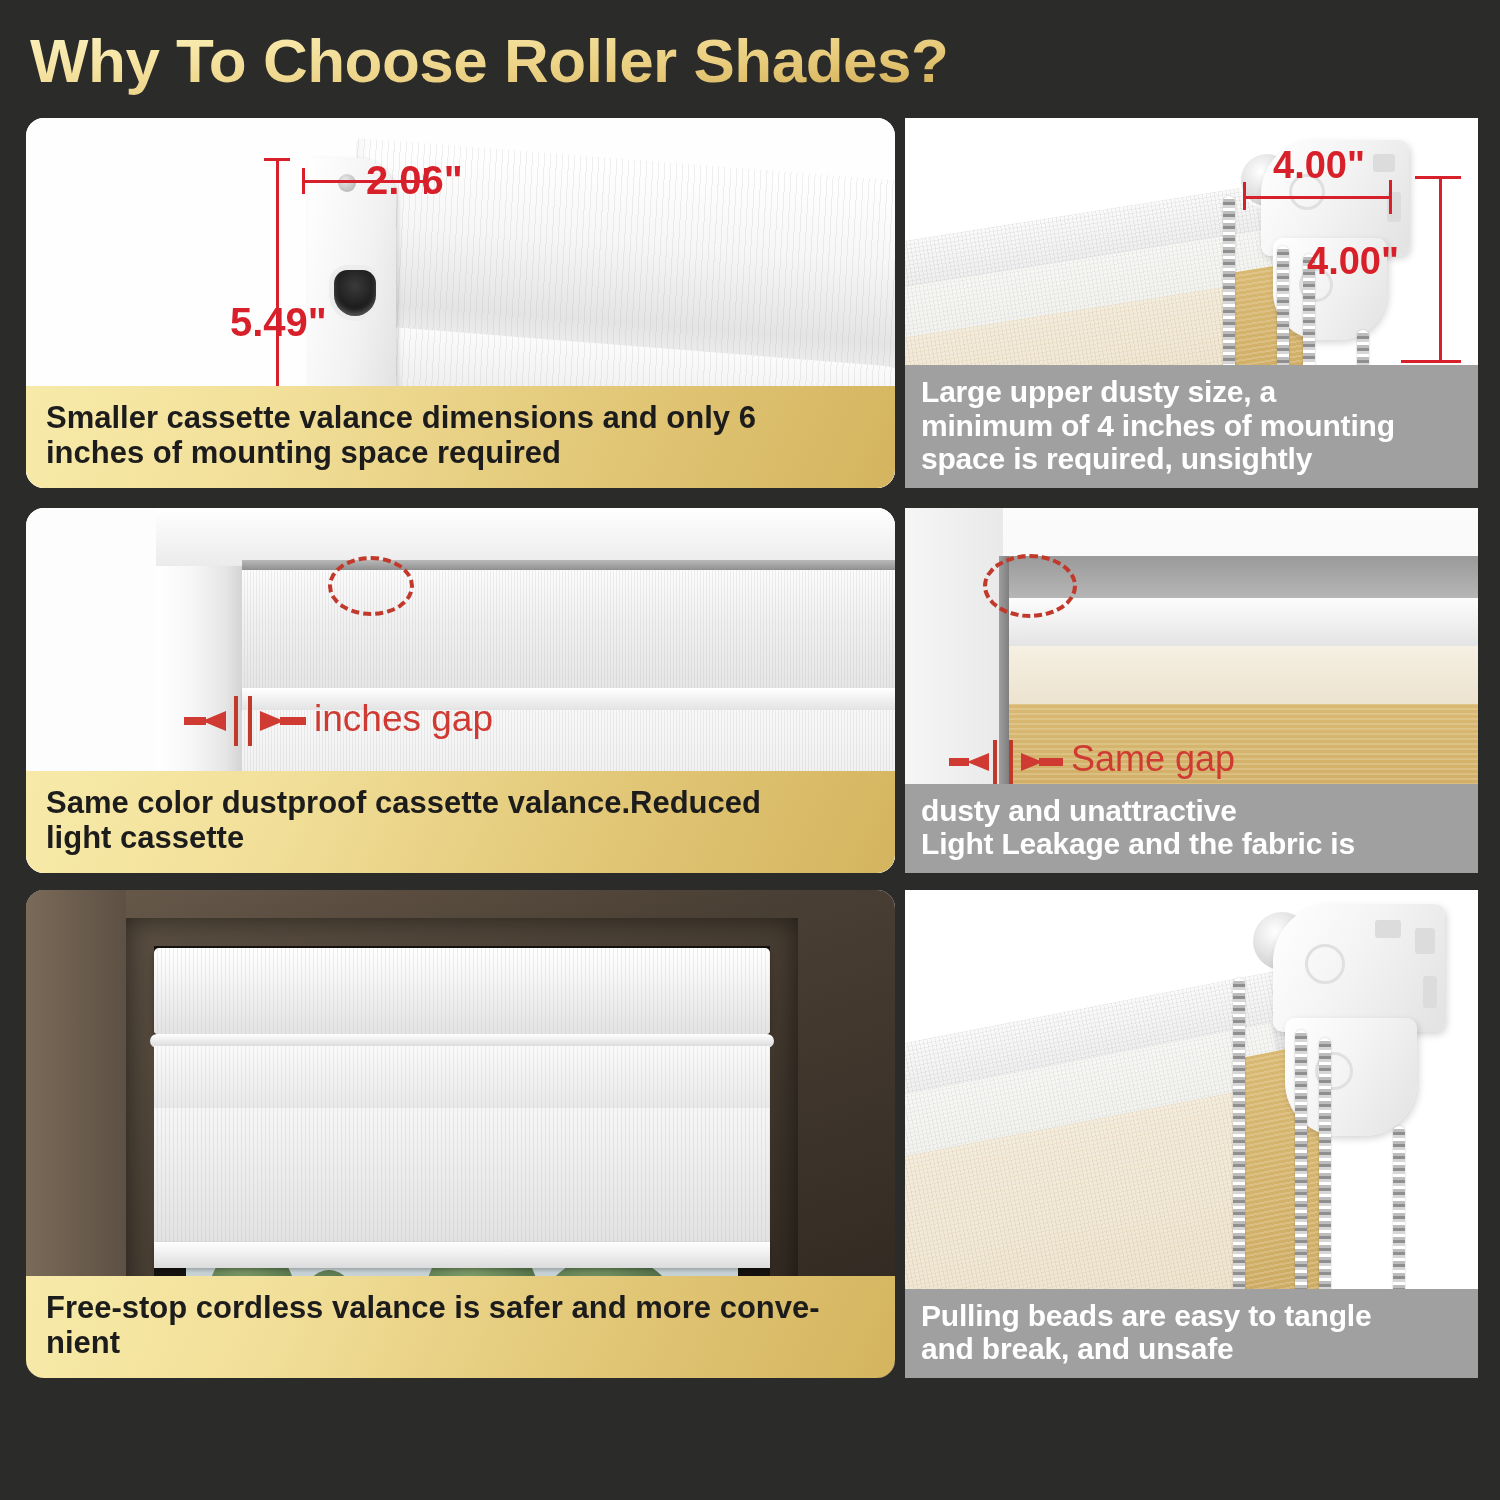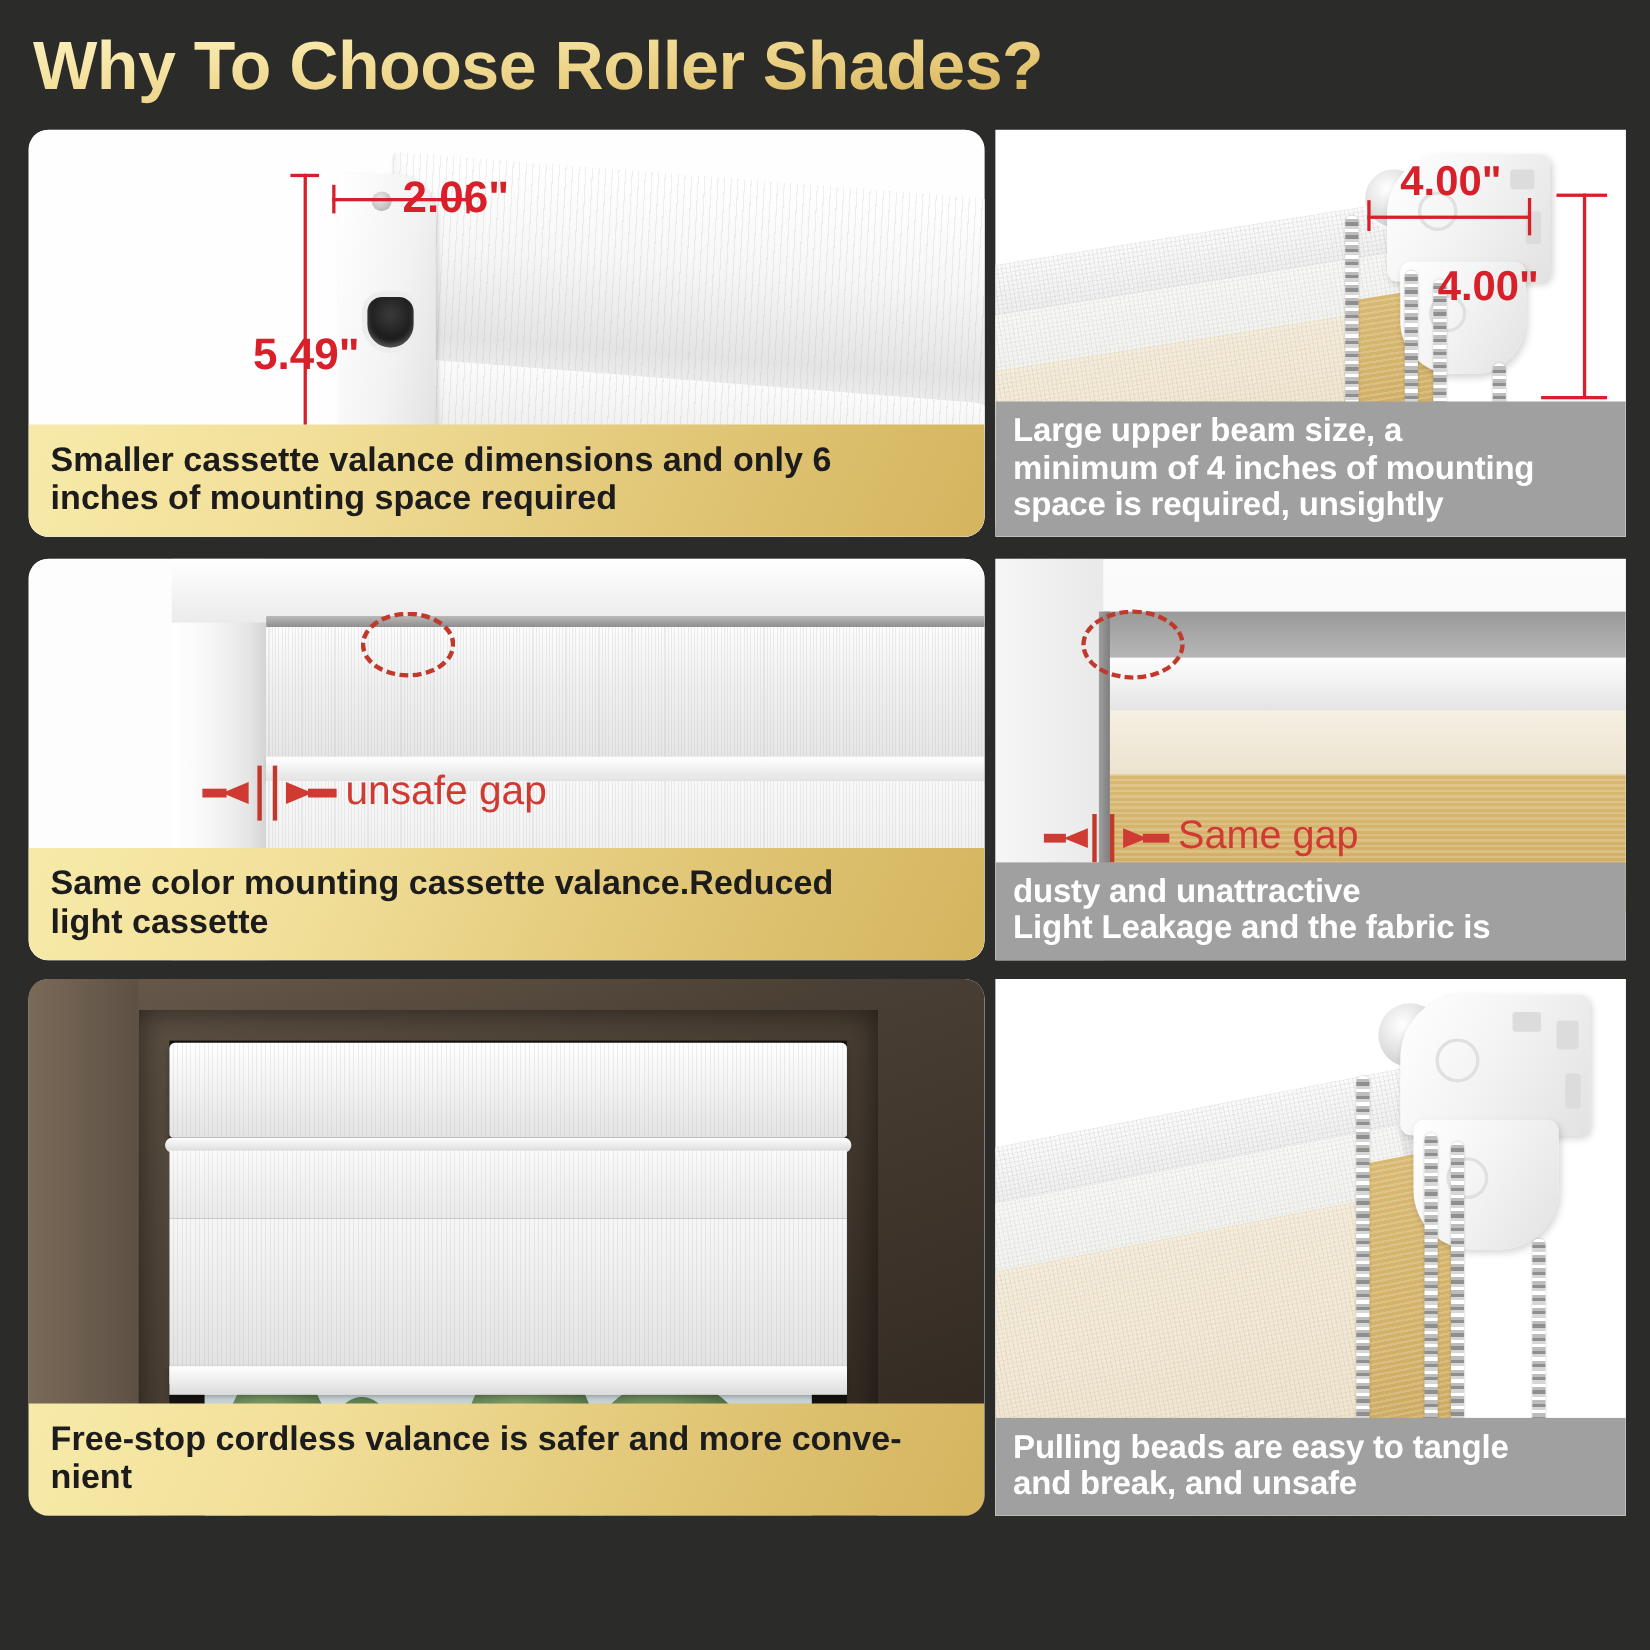--- a/index.html
+++ b/index.html
@@ -348,21 +348,21 @@
         <div class="rline v" style="left:484px;top:62px;height:34px;"></div>
         <div class="rline v" style="left:534px;top:58px;height:186px;"></div>
         <div class="rline h" style="left:510px;top:58px;width:46px;"></div>
         <div class="rline h" style="left:496px;top:242px;width:60px;"></div>
 
         <div class="dim" style="left:368px;top:26px;font-size:38px;">4.00"</div>
         <div class="dim" style="left:402px;top:122px;font-size:38px;">4.00"</div>
       </div>
 
       <div class="cap grey">
-        <span class="ln">Large upper beam size, a</span>
+        <span class="ln">Large upper dusty size, a</span>
         <span class="ln">minimum of 4 inches of mounting</span>
         <span class="ln">space is required, unsightly</span>
       </div>
     </div>
 
     <div class="panel good p3">
       <div class="photo">
         <div class="wframe-outer"></div>
         <div class="wframe-v"></div>
         <div class="wframe-top"></div>
@@ -374,25 +374,25 @@
         <div class="dash-circle" style="left:302px;top:48px;width:78px;height:52px;"></div>
 
         <div class="rline thin v" style="left:208px;top:188px;height:50px;width:4px;"></div>
         <div class="rline thin v" style="left:222px;top:188px;height:50px;width:4px;"></div>
         <svg class="anno" width="869" height="365">
           <polygon points="176,213 200,203 200,223" fill="#cf3b32"></polygon>
           <rect x="158" y="209" width="22" height="8" fill="#cf3b32"></rect>
           <polygon points="258,213 234,203 234,223" fill="#cf3b32"></polygon>
           <rect x="254" y="209" width="26" height="8" fill="#cf3b32"></rect>
         </svg>
-        <div class="gaplabel" style="left:288px;top:190px;font-size:37px;">unsafe gap</div>
+        <div class="gaplabel" style="left:288px;top:190px;font-size:37px;">inches gap</div>
       </div>
 
       <div class="cap gold">
-        <span class="ln">Same color mounting cassette valance.Reduced</span>
+        <span class="ln">Same color dustproof cassette valance.Reduced</span>
         <span class="ln">light cassette</span>
       </div>
     </div>
 
     <div class="panel bad p4">
       <div class="photo">
         <div class="p4wall"></div>
         <div class="p4-wallleft"></div>
         <div class="p4-top-dark"></div>
         <div class="p4-rail"></div>

